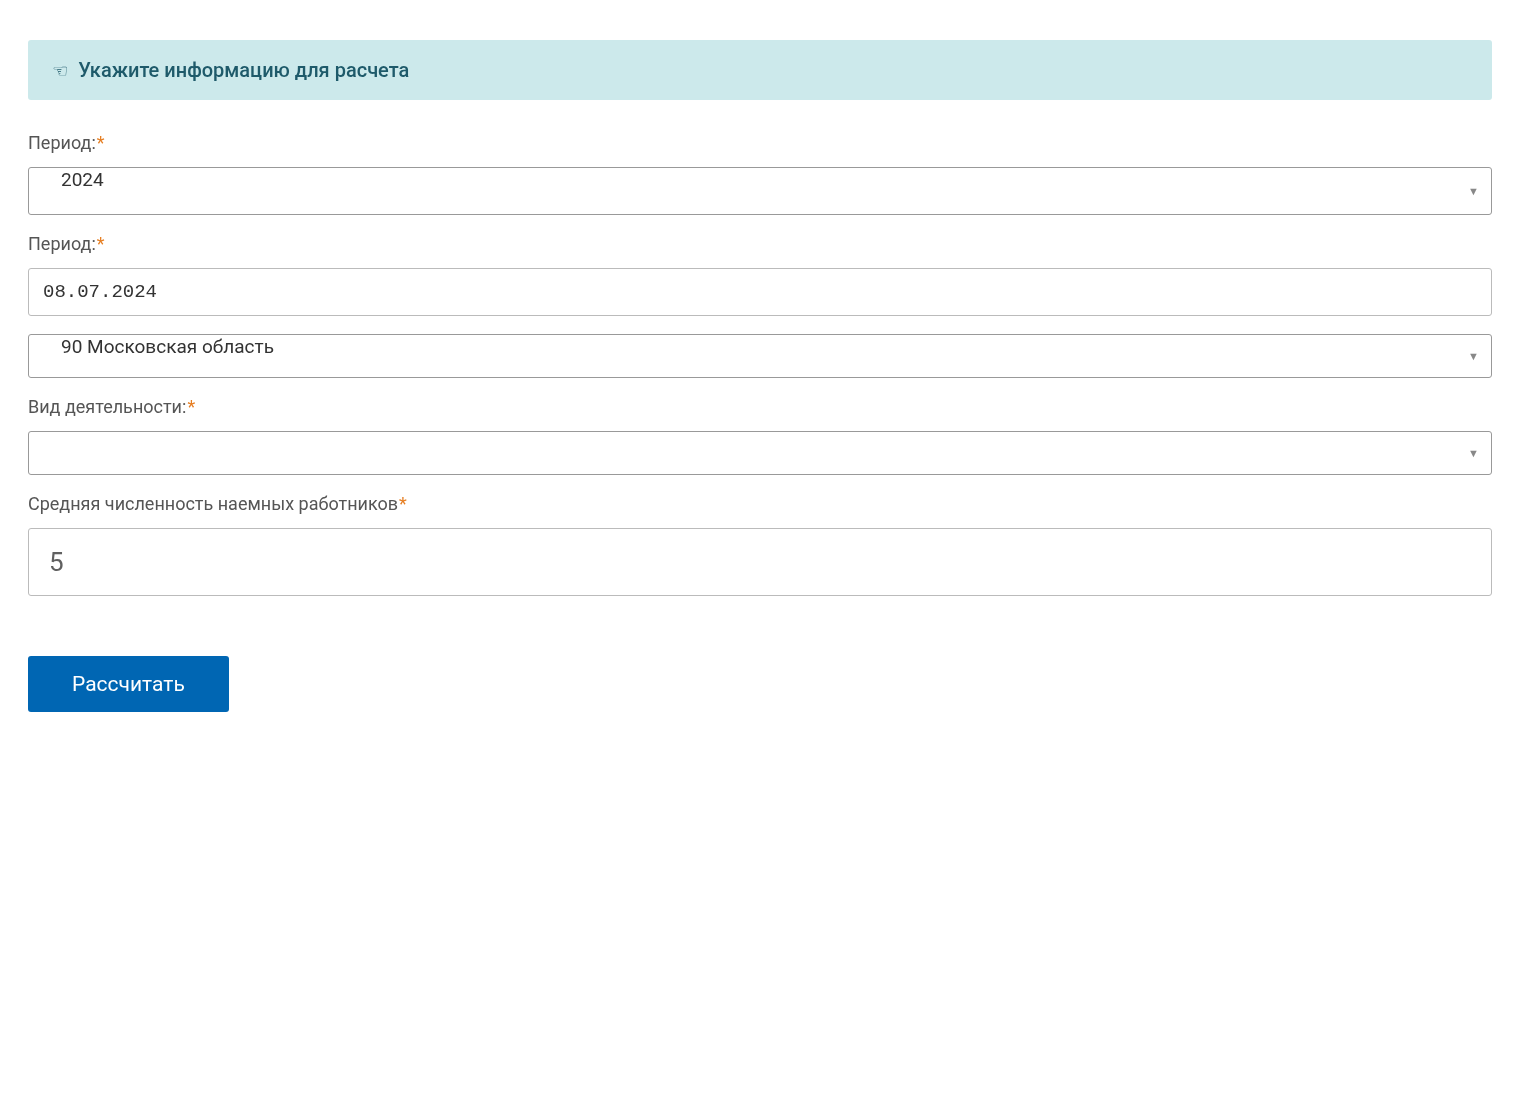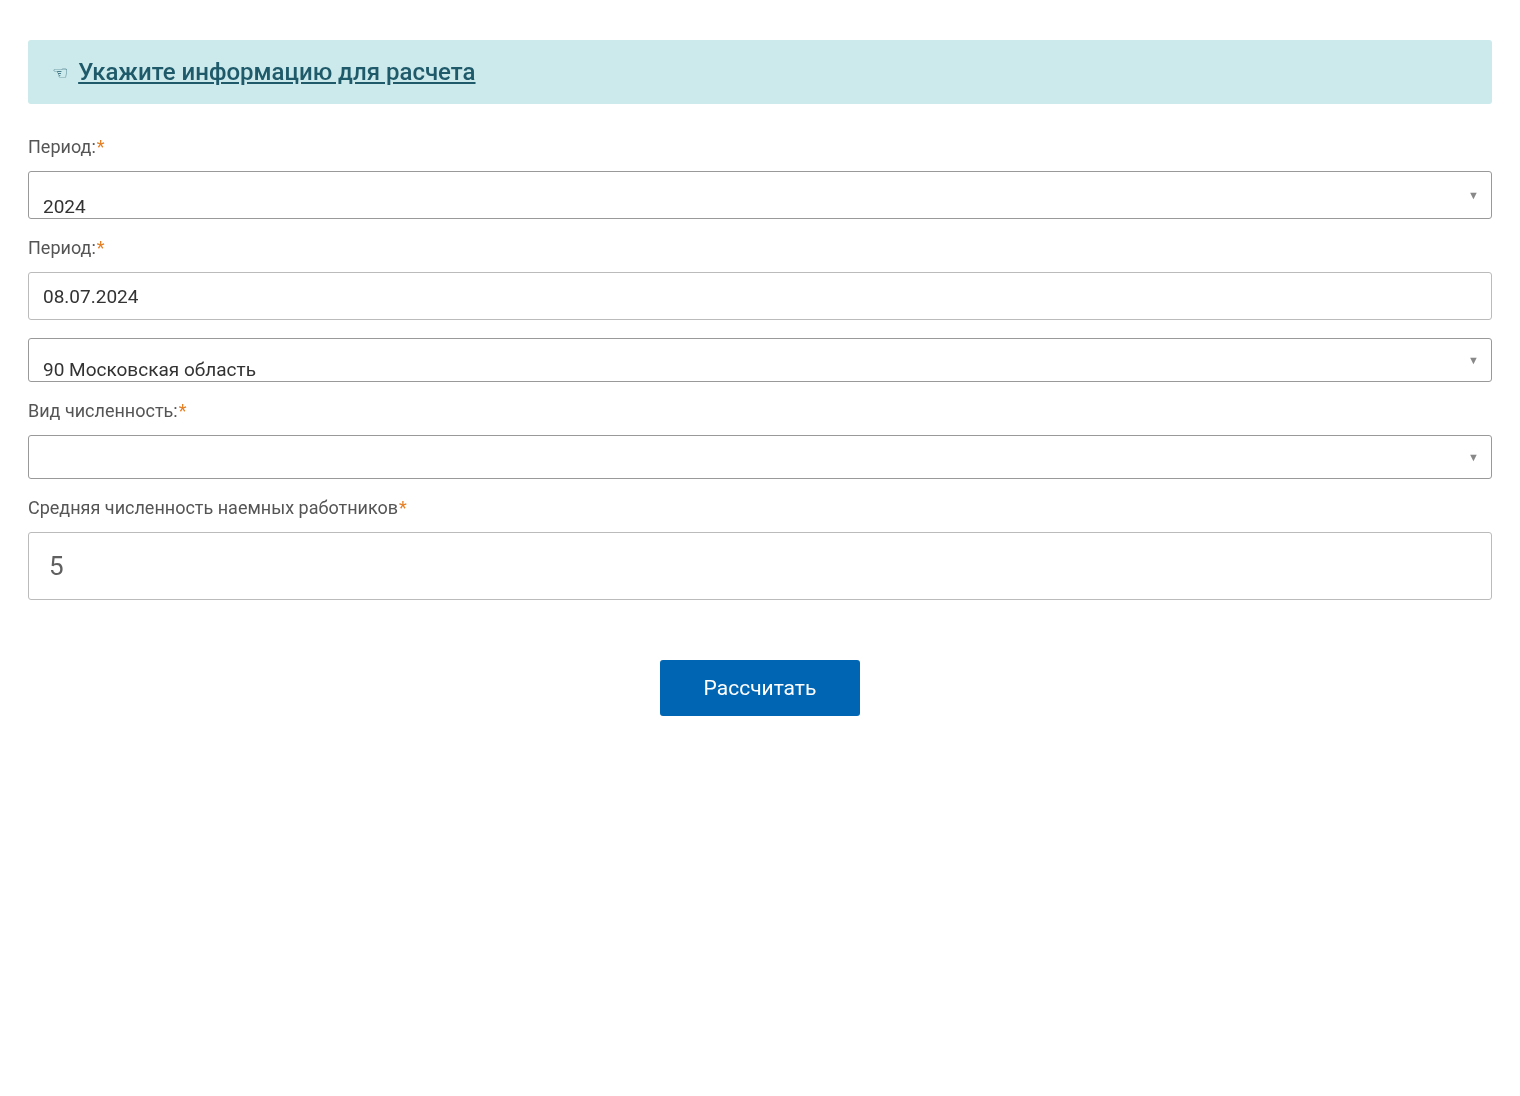--- a/index.html
+++ b/index.html
@@ -17,23 +17,22 @@
       background: #cce9eb;
       border-radius: 3px;
       padding: 18px 24px;
       display: flex;
       align-items: center;
       gap: 10px;
       margin-bottom: 32px;
     }
     .info-banner-text {
       color: #1e5a6a;
-      font-size: 24px;
+      font-size: 20px;
       font-weight: 500;
-      text-decoration: underline;
     }
     .info-icon {
       color: #1e5a6a;
       font-size: 18px;
       transform: scaleX(-1);
     }
     .form-group {
       margin-bottom: 18px;
     }
     .form-label {
@@ -46,41 +45,42 @@
       color: #e67e22;
       margin-left: 1px;
     }
     .select-wrapper {
       position: relative;
       border: 1px solid #999;
       border-radius: 3px;
       background: #fff;
       height: 44px;
       display: flex;
-      align-items: flex-end;
-      padding: 0 40px 0 14px;
+      align-items: flex-start;
+      padding: 0 40px 0 32px;
       cursor: pointer;
     }
     .select-wrapper.high {
       height: 48px;
     }
     .select-value {
       font-size: 19px;
       color: #333;
     }
     .select-arrow {
       position: absolute;
       right: 12px;
       top: 50%;
       transform: translateY(-50%);
       color: #888;
       font-size: 11px;
     }
     .date-row {
       display: flex;
+      font-family: Liberation Mono, monospace;
     }
     .date-input {
       flex: 1;
       border: 1px solid #bbb;
       border-radius: 3px;
       height: 48px;
       padding: 0 14px;
       font-size: 19px;
       color: #333;
       font-family: inherit;
@@ -90,21 +90,21 @@
       border: 1px solid #bbb;
       border-radius: 3px;
       height: 68px;
       padding: 0 20px;
       font-size: 26px;
       color: #606060;
       font-family: inherit;
     }
     .button-row {
       display: flex;
-      justify-content: center;
+      justify-content: flex-start;
       margin-top: 60px;
     }
     .calc-button {
       background: #0066b3;
       color: #fff;
       border: none;
       border-radius: 3px;
       padding: 16px 44px;
       font-size: 21px;
       cursor: pointer;
@@ -140,21 +140,21 @@
 
 <div class="form-group">
   <div class="select-wrapper">
     <span class="select-value">90 Московская область</span>
     <span class="select-arrow">▼</span>
   </div>
 </div>
 
 <div class="form-group">
   <label class="form-label">
-    <span>Вид численность:</span><span class="required-star">*</span>
+    <span>Вид деятельности:</span><span class="required-star">*</span>
   </label>
   <div class="select-wrapper">
     <span class="select-arrow">▼</span>
   </div>
 </div>
 
 <div class="form-group">
   <label class="form-label">
     <span>Средняя численность наемных работников</span><span class="required-star">*</span>
   </label>

